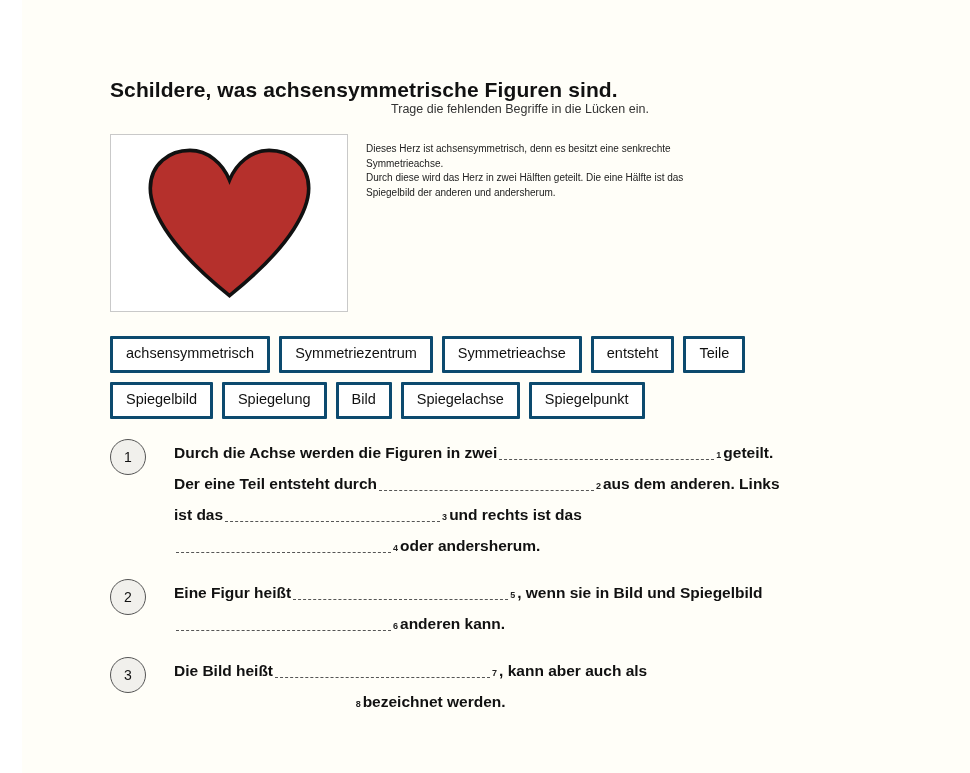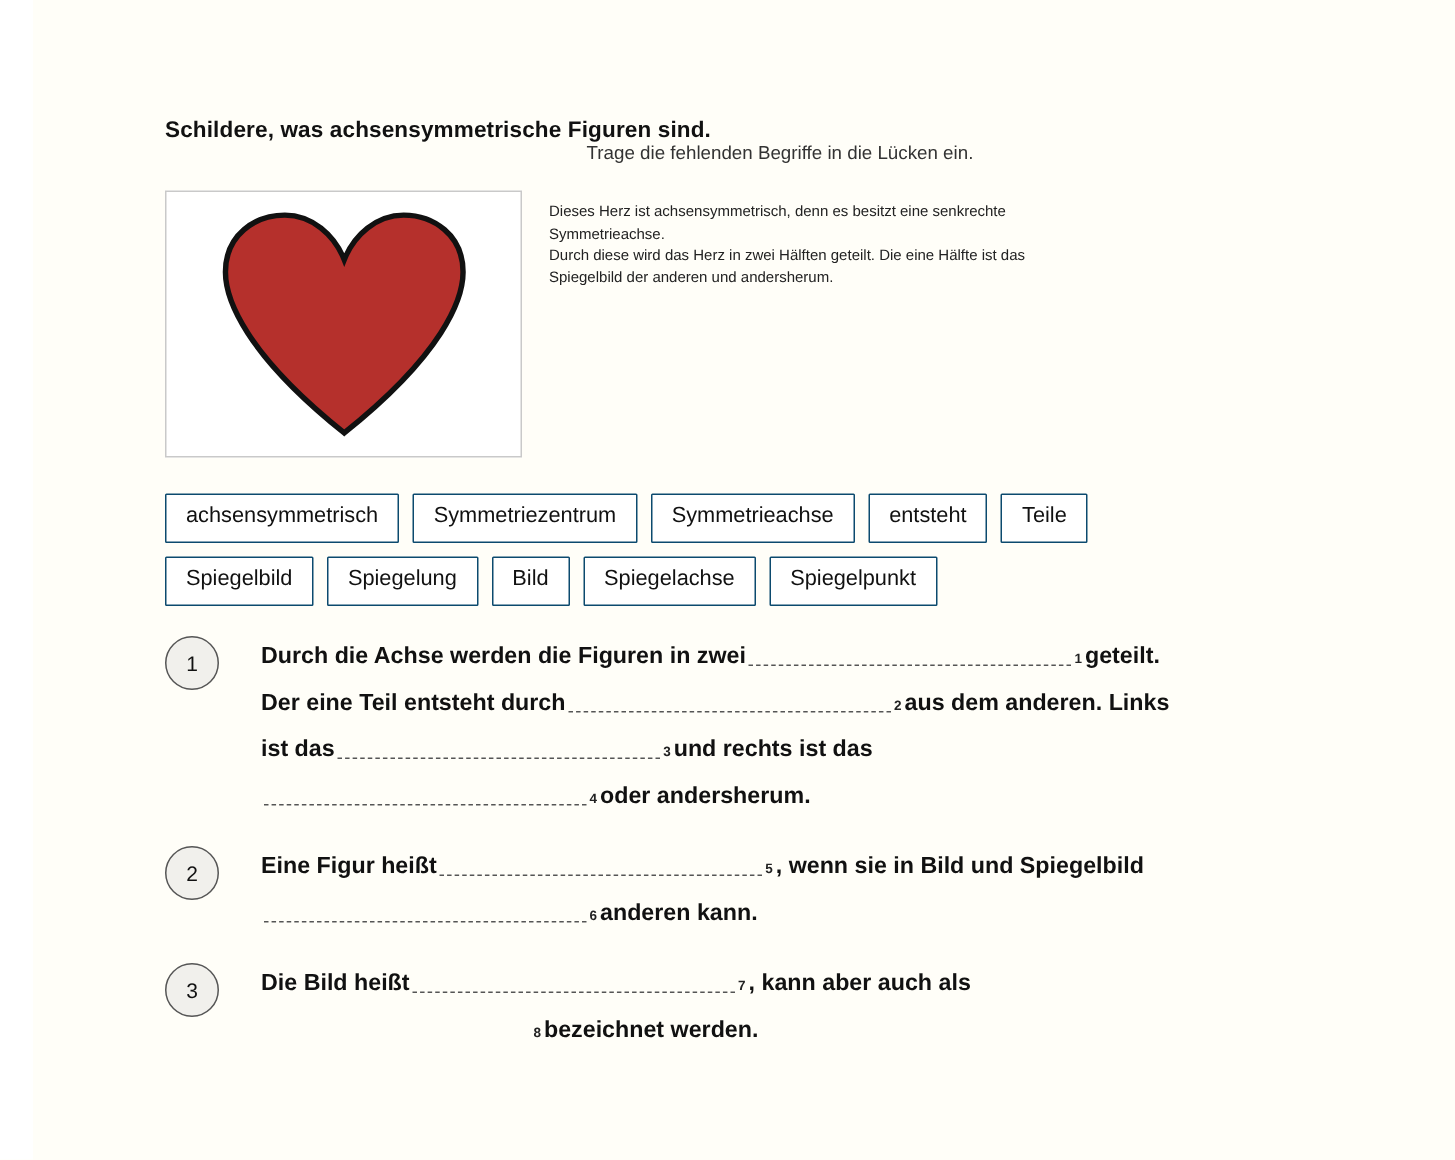--- a/index.html
+++ b/index.html
@@ -21,21 +21,21 @@
     width: 22px; height: 773px;
     background: #ffffff;
   }
   .page {
     position: absolute;
     left: 110px;
     top: 0;
     width: 820px;
   }
   .title {
-    font-size: 15px;
+    font-size: 21px;
     font-weight: bold;
     margin-top: 78px;
     letter-spacing: 0.1px;
     color: #111;
   }
   .subtitle {
     font-size: 12.5px;
     color: #333;
     text-align: center;
   }
@@ -65,21 +65,21 @@
   }
   .word-bank {
     margin-top: 24px;
   }
   .word-row {
     display: flex;
     gap: 9px;
     margin-bottom: 9px;
   }
   .word-chip {
-    border: 1px solid #0c4a6e;
+    border: 3px solid #0c4a6e;
     background: #fff;
     padding: 7px 13px 8px 13px;
     font-size: 14.5px;
     line-height: 1.1;
     color: #111;
     border-radius: 1px;
     white-space: nowrap;
   }
   .tasks {
     margin-top: 18px;

